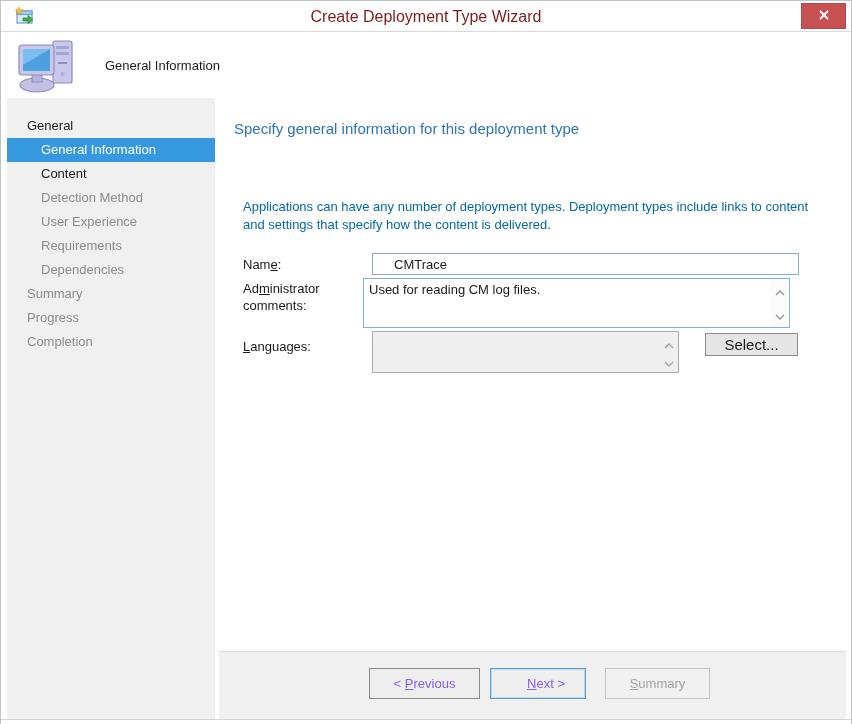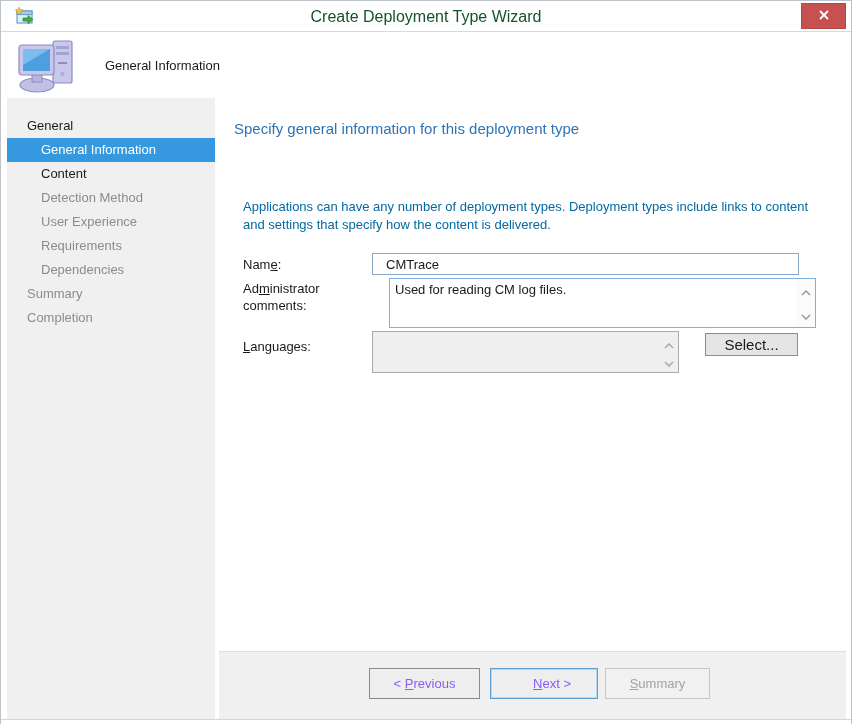--- a/index.html
+++ b/index.html
@@ -18,21 +18,21 @@
   }
 
   
   .titlebar {
     position: absolute; left: 0; top: 0; width: 850px; height: 31px;
     background: #fff; border-bottom: 1px solid #d9d9d9;
   }
   .app-icon { position: absolute; left: 13px; top: 5px; width: 22px; height: 22px; }
   .title {
     position: absolute; left: 0; top: 0; width: 100%; height: 31px;
-    line-height: 31px; text-align: center; font-size: 16px; color: #14532d;
+    line-height: 31px; text-align: center; font-size: 16px; color: #7f1d1d;
   }
   .close-btn {
     position: absolute; right: 5px; top: 2px; width: 45px; height: 26px;
     background: #c75050; border: 1px solid #b34a4a;
     display: flex; align-items: center; justify-content: center;
     cursor: pointer;
   }
 
   
   .headerband {
@@ -73,35 +73,35 @@
     position: absolute; left: 24px; top: 100px; width: 578px;
     font-size: 13px; line-height: 18px; color: #0369a1;
   }
   .field-label { position: absolute; left: 24px; width: 124px; font-size: 13px; color: #1a1a1a; line-height: 17px; }
   .mn { text-decoration: underline; }
 
   .name-input {
     position: absolute; left: 153px; top: 155px; width: 427px; height: 22px;
     border: 1px solid #8aa8c4; background: #fff;
     font-family: "Liberation Sans", sans-serif; font-size: 13px;
-    padding: 1px 13px; color: #1a1a1a; outline: none;
+    padding: 1px 21px; color: #1a1a1a; outline: none;
   }
 
   .multibox { position: absolute; background: #fff; border: 1px solid #7fb2de; }
   .multibox .box-text {
     position: absolute; left: 0; top: 0; right: 20px; bottom: 0;
     font-size: 13px; padding: 3px 5px; color: #1a1a1a;
     overflow: hidden; white-space: pre-wrap;
   }
   .scroll-strip {
     position: absolute; right: 0; top: 0; bottom: 0; width: 19px;
     background: #fbfbfb; display: flex; flex-direction: column;
     align-items: center; justify-content: space-between; padding: 3px 0;
   }
-  .multibox.comments { left: 170px; top: 180px; width: 427px; height: 50px; }
+  .multibox.comments { left: 144px; top: 180px; width: 427px; height: 50px; }
   .multibox.languages {
     left: 153px; top: 233px; width: 307px; height: 42px;
     background: #efefef; border: 1px solid #ababab;
   }
   .multibox.languages .scroll-strip { background: #efefef; }
 
   .select-btn {
     position: absolute; left: 486px; top: 235px; width: 93px; height: 23px;
     background: #e5e5e5; border: 1px solid #8d8d8d;
     font-family: "Liberation Sans", sans-serif; font-size: 15px; color: #1a1a1a;
@@ -118,21 +118,21 @@
     background: #fff; border-top: 1px solid #d5d5d5;
   }
   .wiz-btn {
     position: absolute; top: 667px; height: 31px;
     background: #eeeeee; border: 1px solid #8a8a8a;
     font-family: "Liberation Sans", sans-serif; font-size: 13px; color: #8b5cf6;
     cursor: pointer;
   }
   .btn-previous { left: 368px; width: 111px; }
   .btn-next {
-    left: 489px; width: 108px;
+    left: 489px; width: 96px;
     border: 1px solid #5e9ece; box-shadow: inset 0 0 0 1px #b9d9f0; padding-left: 16px;
   }
   .btn-summary {
     left: 604px; width: 105px;
     background: #f1f1f1; border: 1px solid #c6c6c6; color: #a3a3a3; cursor: default;
   }
   .btn-cancel { left: 717px; width: 99px; }
 </style>
 </head>
 <body>
@@ -179,20 +179,21 @@
 
   <div class="sidebar">
     <div class="nav-item lvl0 enabled"><span>General</span></div>
     <div class="nav-item lvl1 selected"><span>General Information</span></div>
     <div class="nav-item lvl1 enabled"><span>Content</span></div>
     <div class="nav-item lvl1 disabled"><span>Detection Method</span></div>
     <div class="nav-item lvl1 disabled"><span>User Experience</span></div>
     <div class="nav-item lvl1 disabled"><span>Requirements</span></div>
     <div class="nav-item lvl1 disabled"><span>Dependencies</span></div>
     <div class="nav-item lvl0 disabled"><span>Summary</span></div>
+    <div class="nav-item lvl0 disabled"><span>Progress</span></div>
     <div class="nav-item lvl0 disabled"><span>Completion</span></div>
   </div>
 
   <div class="main">
     <div class="heading">Specify general information for this deployment type</div>
     <div class="description">Applications can have any number of deployment types. Deployment types include links to content and settings that specify how the content is delivered.</div>
 
     <div class="field-label" style="top:158px;"><span>Nam</span><span class="mn">e</span><span>:</span></div>
     <input class="name-input" type="text" value="CMTrace" style="">
 

